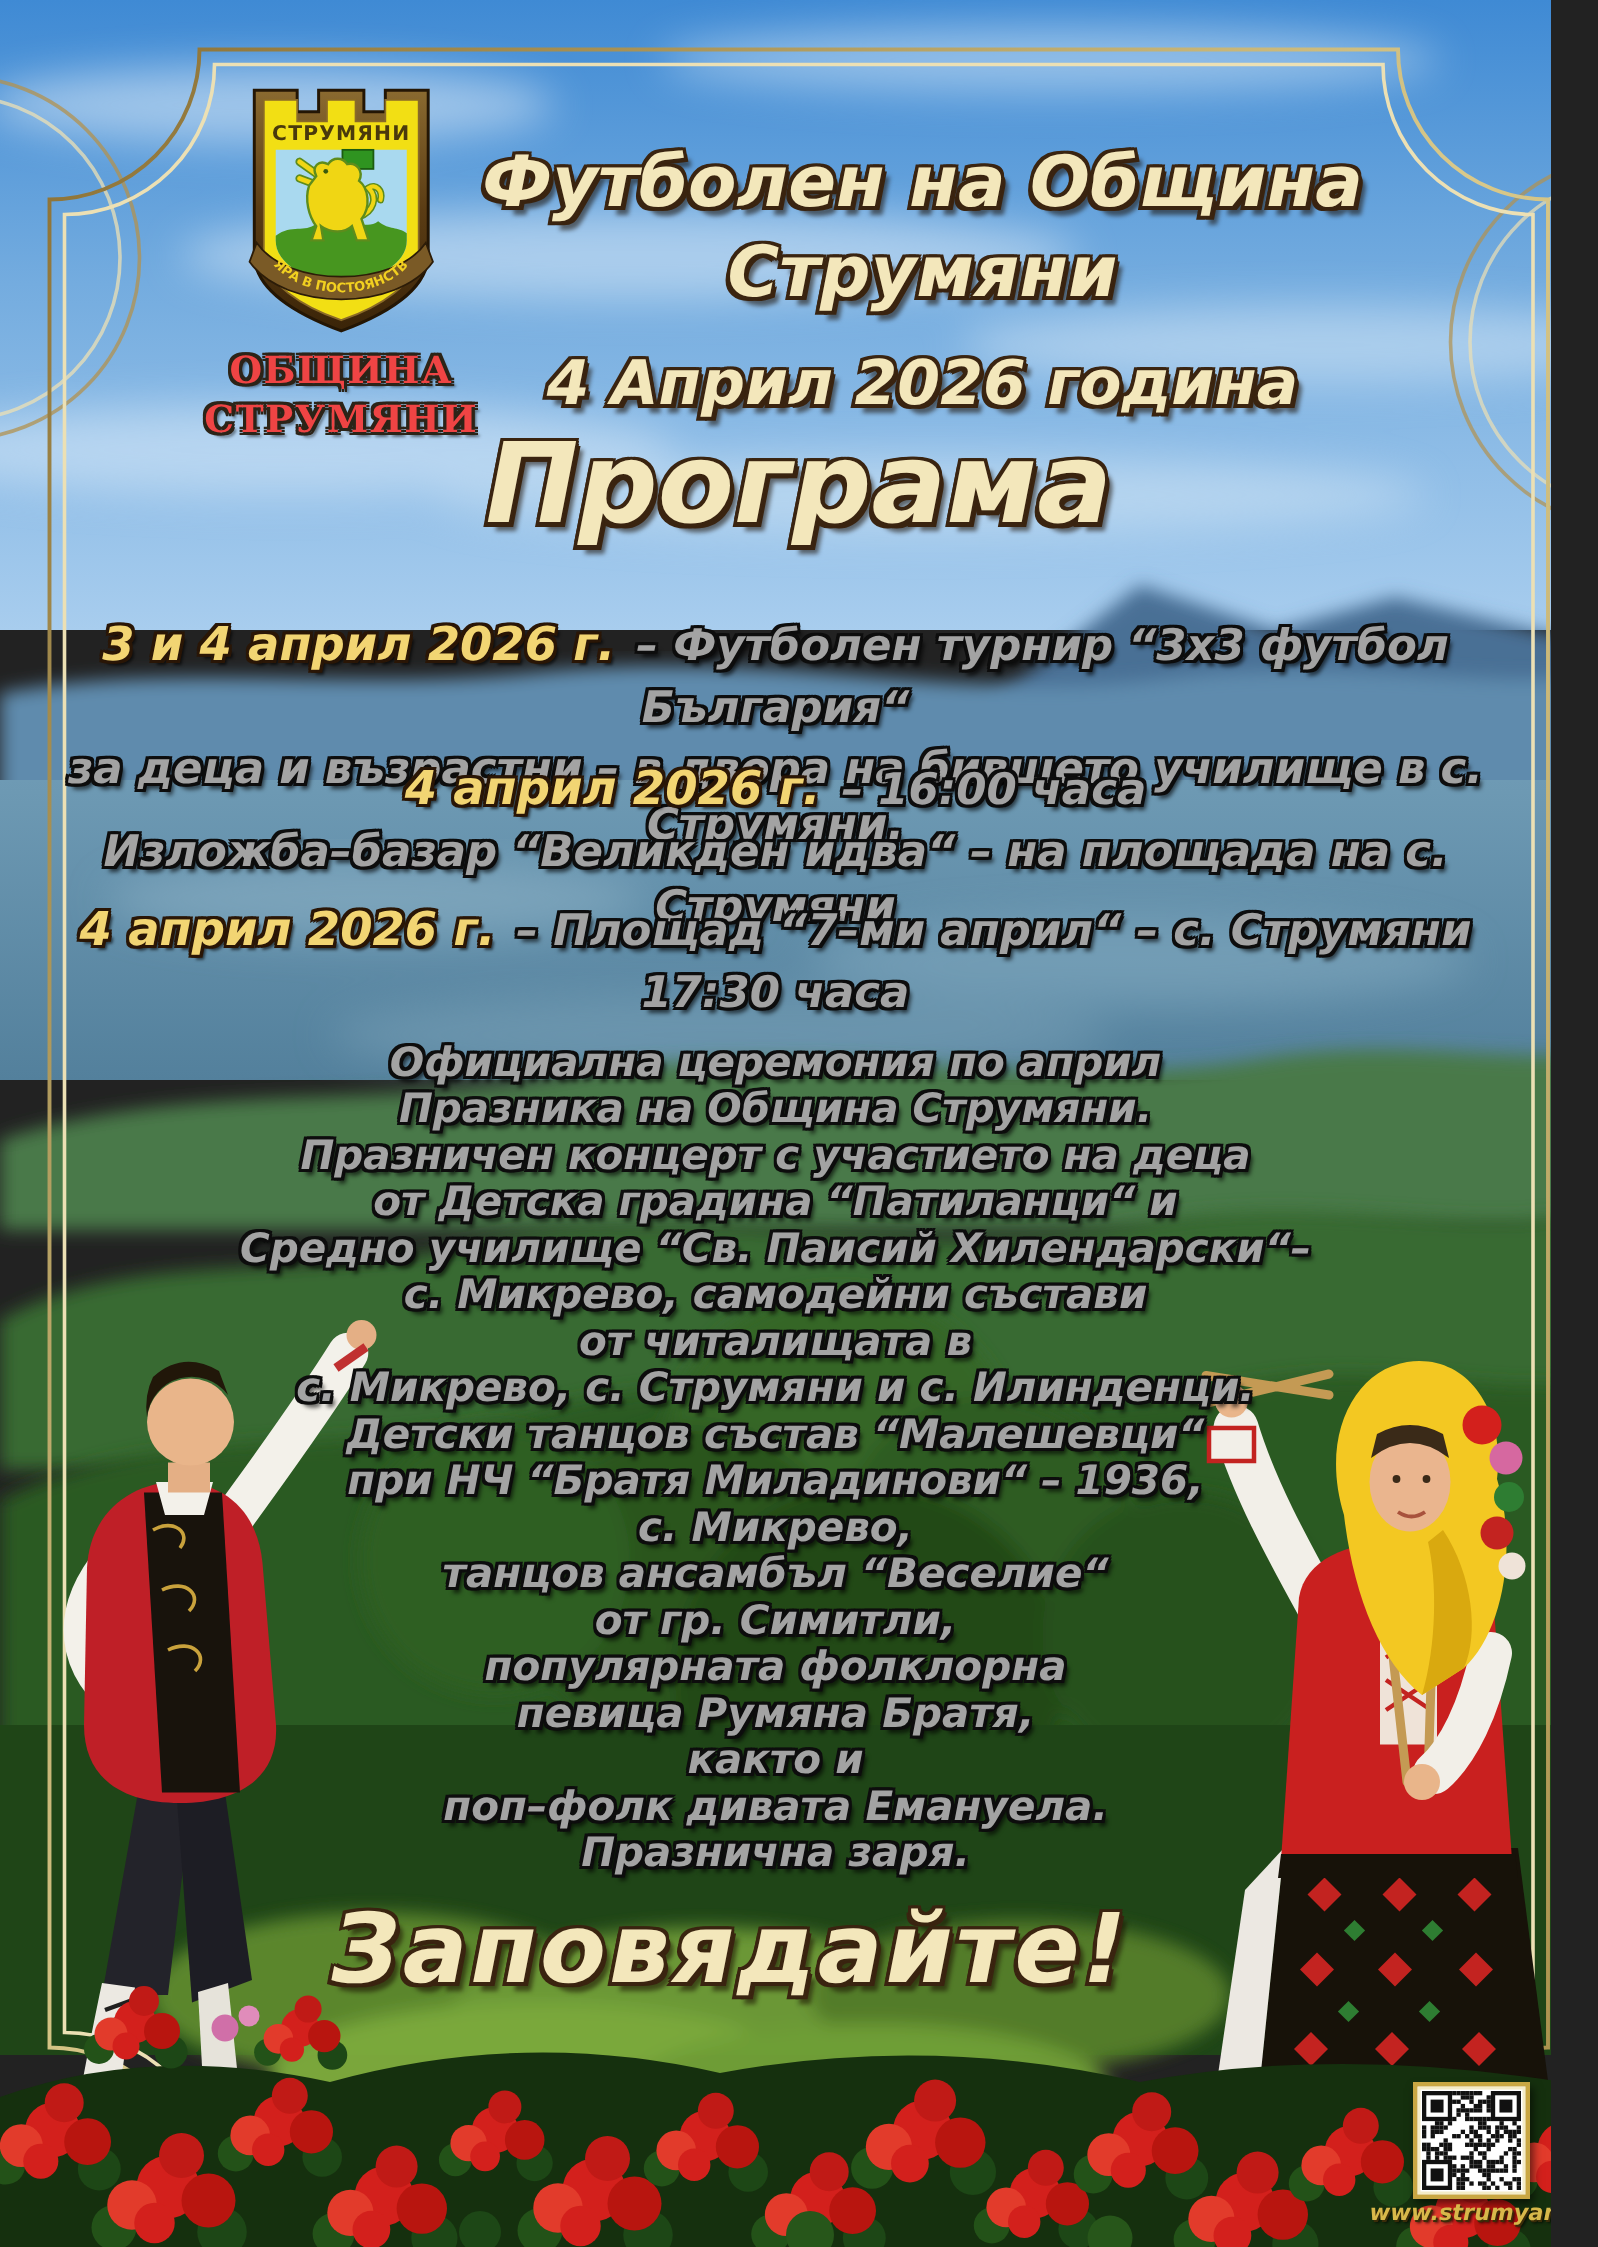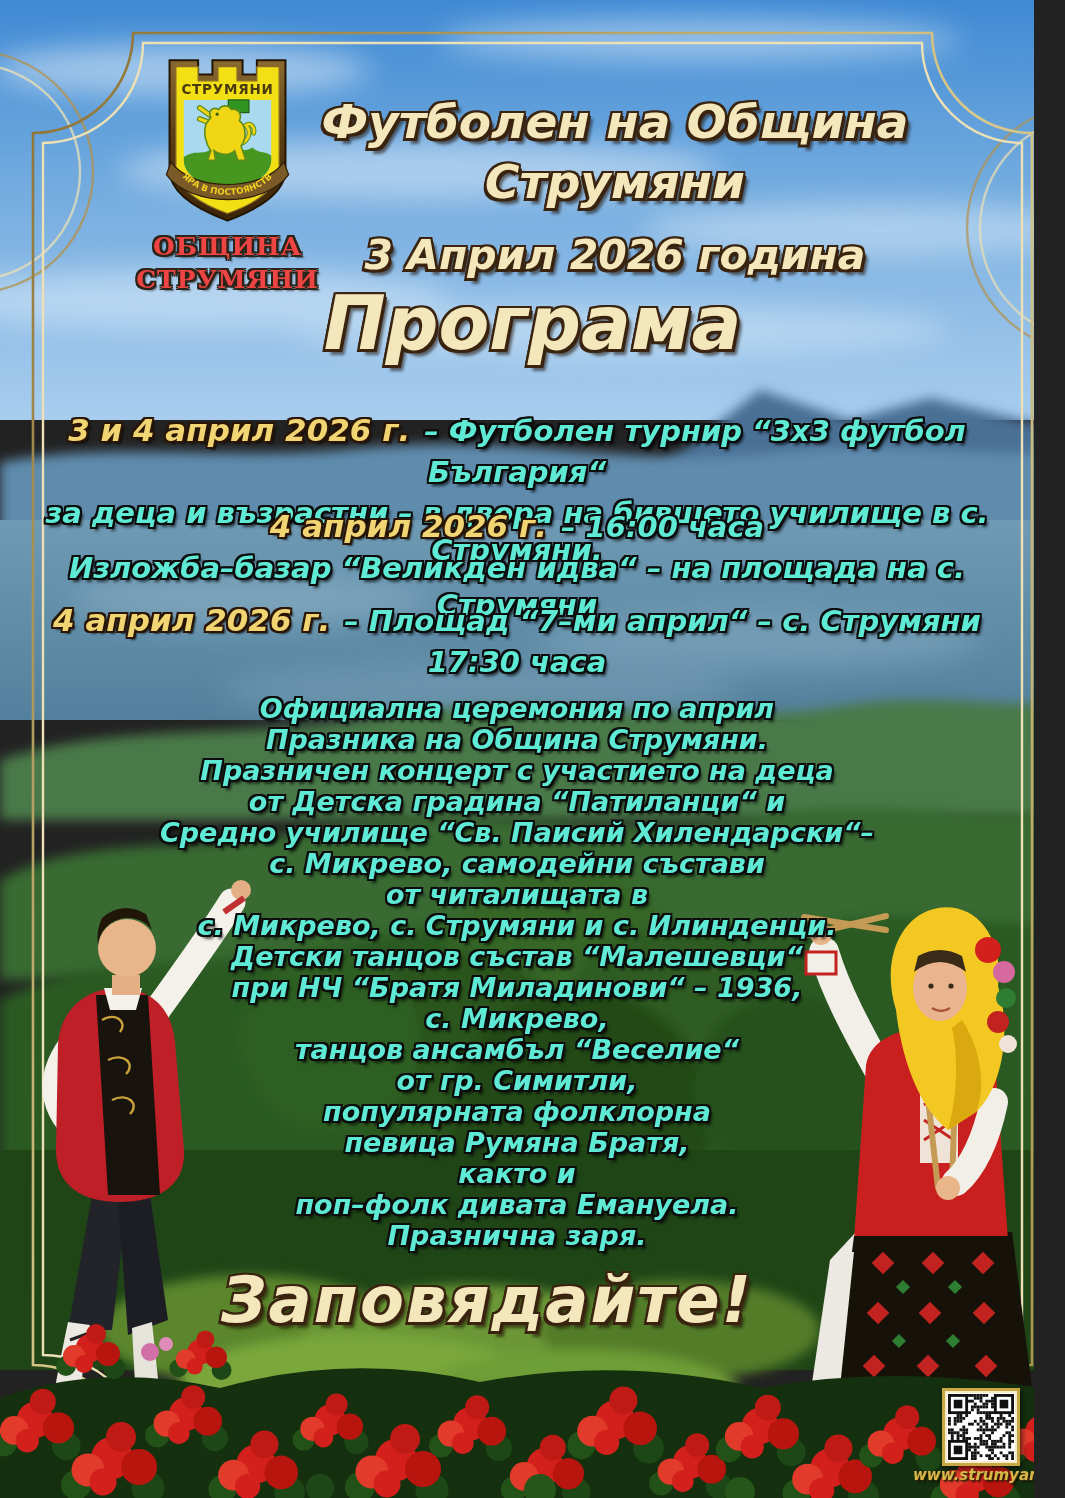--- a/index.html
+++ b/index.html
@@ -21,21 +21,21 @@
       -2px 0 0 #3a2410,2px 0 0 #3a2410,-2px 2px 0 #3a2410,0 2px 0 #3a2410,
       2px 2px 0 #3a2410,-3px 3px 0 #3a2410,3px 3px 0 #3a2410,5px 6px 3px rgba(25,12,2,.55);
   }
   .t-gold{
     color:#f2d573;
     text-shadow:-2px -2px 0 #2a1606,0 -2px 0 #2a1606,2px -2px 0 #2a1606,
       -2px 0 0 #2a1606,2px 0 0 #2a1606,-2px 2px 0 #2a1606,0 2px 0 #2a1606,
       2px 2px 0 #2a1606,3px 3px 2px rgba(0,0,0,.6);
   }
   .t-white{
-    color:#5eead4;
+    color:#a3a3a3;
     text-shadow:-2px -2px 0 #0d0d0d,0 -2px 0 #0d0d0d,2px -2px 0 #0d0d0d,
       -2px 0 0 #0d0d0d,2px 0 0 #0d0d0d,-2px 2px 0 #0d0d0d,0 2px 0 #0d0d0d,
       2px 2px 0 #0d0d0d,3px 4px 3px rgba(0,0,0,.65);
   }
   .t-caption{
     font-family:"DejaVu Serif",serif;font-weight:bold;
     color:#ef4444;letter-spacing:1px;
     text-shadow:-2px -2px 0 #2c2418,0 -2px 0 #2c2418,2px -2px 0 #2c2418,
       -2px 0 0 #2c2418,2px 0 0 #2c2418,-2px 2px 0 #2c2418,0 2px 0 #2c2418,
       2px 2px 0 #2c2418,3px 3px 2px rgba(0,0,0,.5);
@@ -302,21 +302,21 @@
   </svg>
 
   <div id="logo-caption" class="abs ctr">
     <div class="t-caption">ОБЩИНА</div>
     <div class="t-caption">СТРУМЯНИ</div>
   </div>
 
   <div id="header-title" class="abs ctr bi">
     <div class="t-cream">Футболен на Община</div>
     <div class="t-cream">Струмяни</div>
-    <div id="date-line" class="t-cream">3 Април 2026 година</div>
+    <div id="date-line" class="t-cream">4 Април 2026 година</div>
   </div>
   <div id="program-title" class="abs ctr bi t-cream">Програма</div>
 
   <div id="ev1" class="abs ctr bi ev">
     <div><span class="d t-gold">3 и 4 април 2026 г.</span><span class="i t-white">– Футболен турнир “3х3 футбол България“</span></div>
     <div class="l2 t-white">за деца и възрастни – в двора на бившето училище в с. Струмяни.</div>
   </div>
   <div id="ev2" class="abs ctr bi ev">
     <div><span class="d t-gold">4 април 2026 г.</span><span class="i t-white">– 16:00 часа</span></div>
     <div class="l2 t-white">Изложба–базар “Великден идва“ – на площада на с. Струмяни</div>

